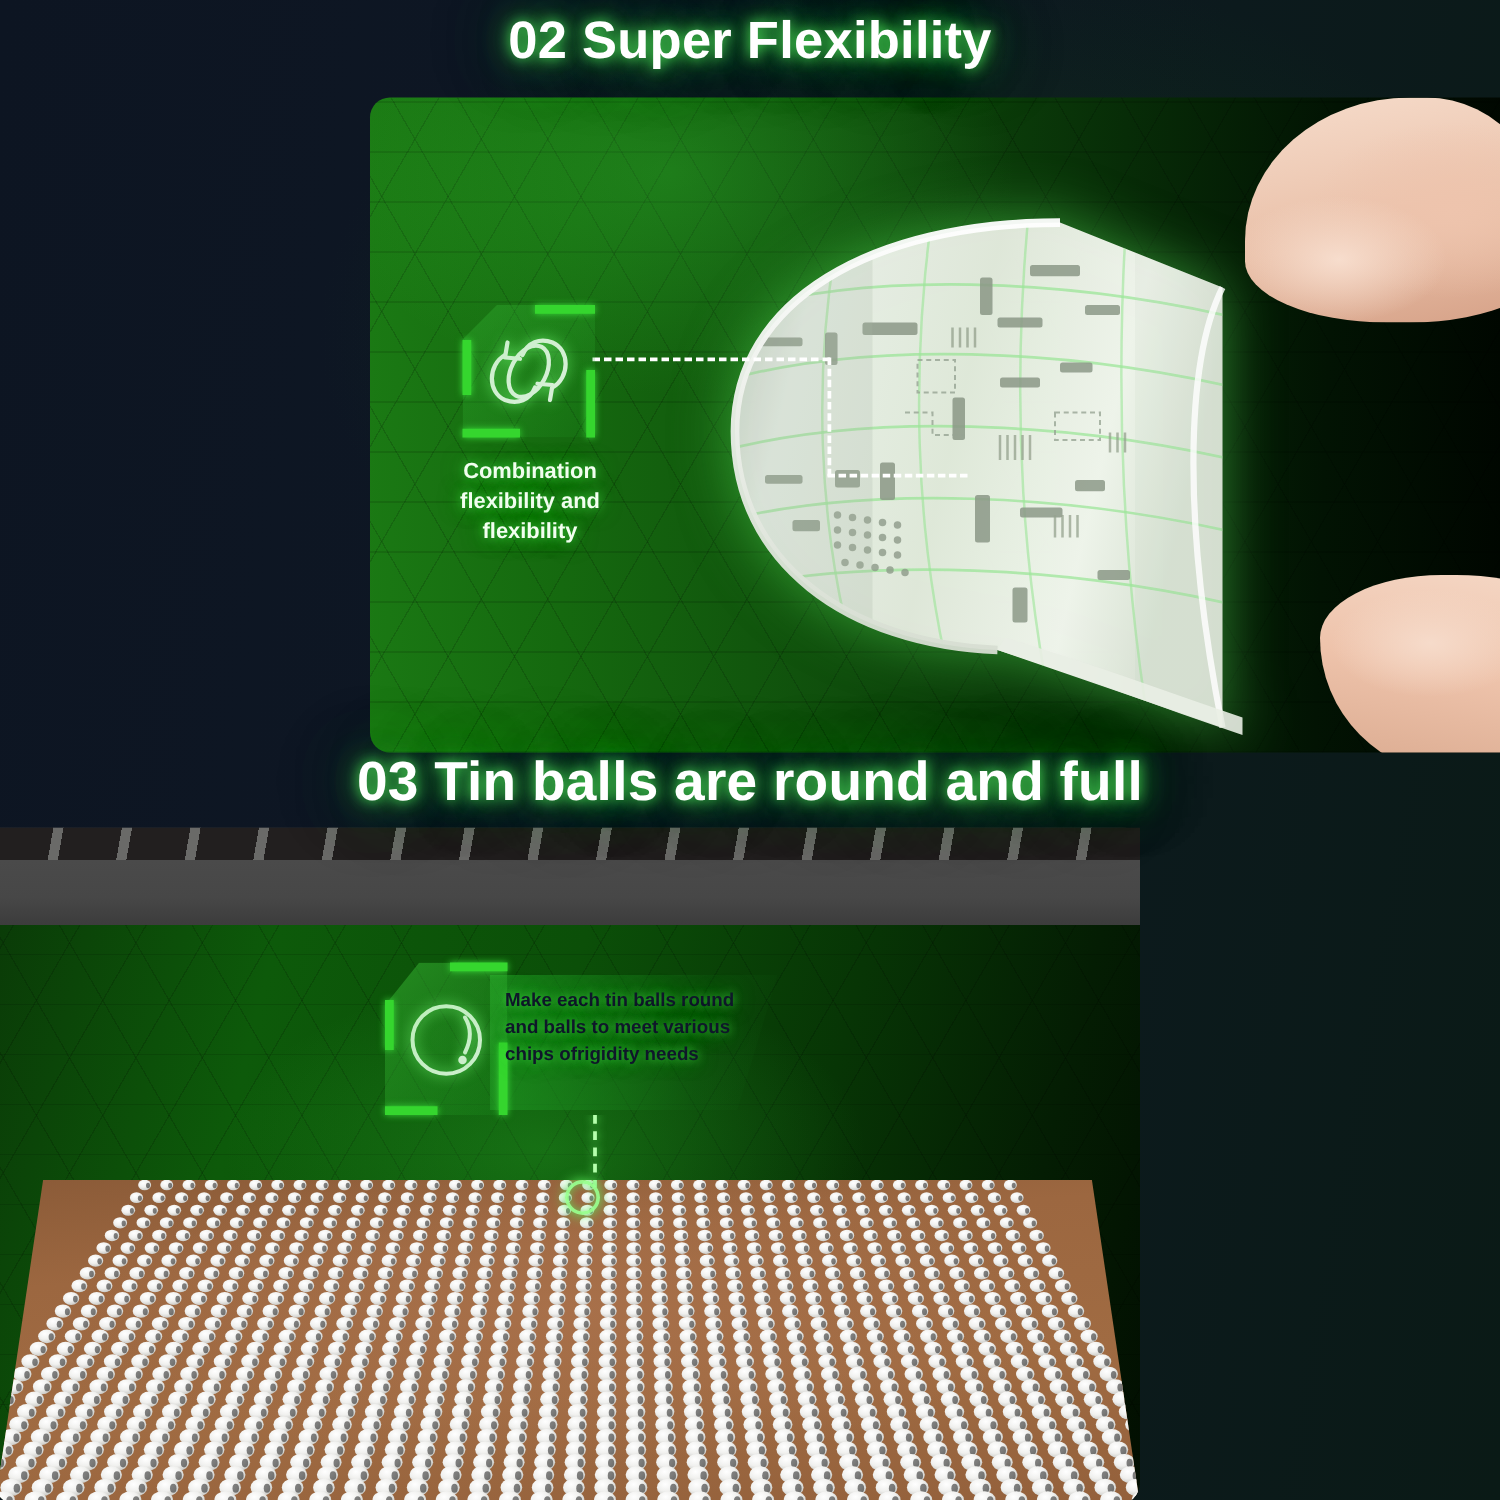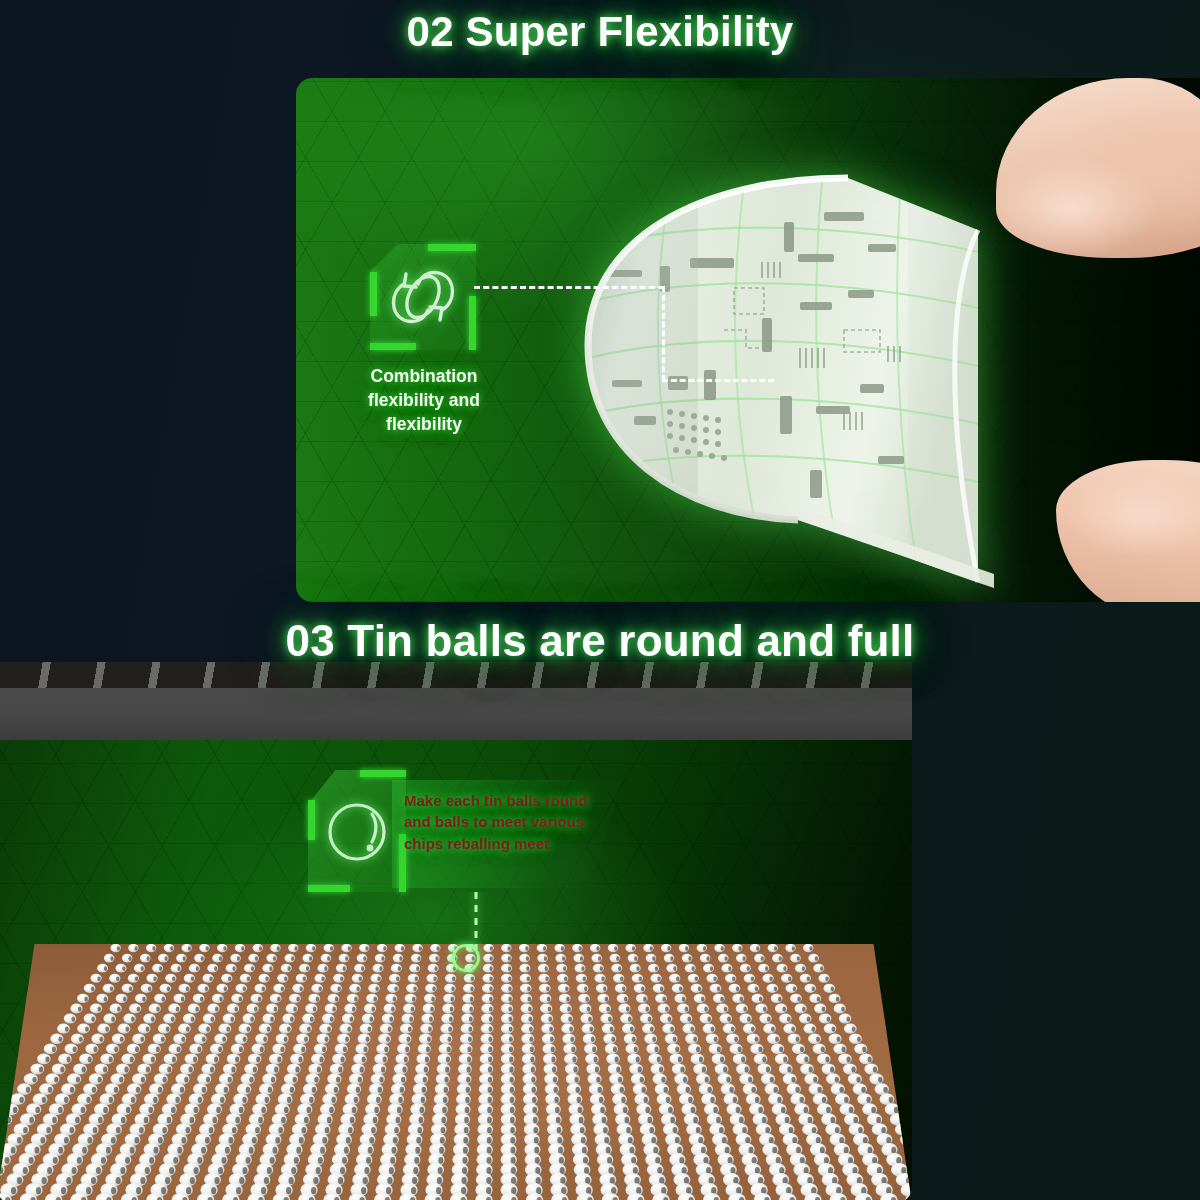--- a/index.html
+++ b/index.html
@@ -17,21 +17,21 @@
     position:absolute; left:0; width:1200px; text-align:center;
     color:#ffffff; font-weight:bold; letter-spacing:.2px;
     text-shadow:
       0 0 10px rgba(80,230,90,.95),
       0 0 24px rgba(45,190,60,.85),
       0 0 48px rgba(30,150,45,.65),
       0 0 78px rgba(25,120,40,.45);
     z-index:40; white-space:nowrap;
   }
   #title-02 { top:8px;  font-size:42px; }
-  #title-03 { top:616px; font-size:44px; }
+  #title-03 { top:601px; font-size:44px; }
 
   
   .hex {
     position:absolute; inset:0;
     background-image:
       repeating-linear-gradient(60deg,  rgba(0,0,0,.16) 0 1px, rgba(0,0,0,0) 1px 46px),
       repeating-linear-gradient(-60deg, rgba(0,0,0,.16) 0 1px, rgba(0,0,0,0) 1px 46px),
       repeating-linear-gradient(0deg,   rgba(0,0,0,.13) 0 1px, rgba(0,0,0,0) 1px 40px);
     opacity:.9; pointer-events:none;
   }
@@ -137,21 +137,21 @@
     background:linear-gradient(140deg, rgba(70,215,65,.42), rgba(24,150,30,.16));
     clip-path:polygon(28% 0, 100% 0, 100% 100%, 0 100%, 0 28%);
   }
   #tin-banner {
     position:absolute; left:392px; top:780px; width:230px; height:108px; z-index:21;
     background:linear-gradient(100deg, rgba(32,160,36,.62), rgba(16,96,18,.30) 72%, rgba(8,50,10,0) 100%);
     clip-path:polygon(0 0, 100% 0, 86% 100%, 0 100%);
   }
   #tin-caption {
     position:absolute; left:404px; top:790px; width:208px; z-index:26;
-    color:#7f1d1d; font-size:15px; line-height:1.42; font-weight:bold;
+    color:#0f172a; font-size:15px; line-height:1.42; font-weight:bold;
     text-align:justify;
     text-shadow:0 0 8px rgba(70,230,70,.8), 0 0 16px rgba(40,180,50,.55);
   }
 
   #tin-pointer { position:absolute; left:464px; top:892px; z-index:25; }
   #tin-target {
     position:absolute; left:452px; top:944px; width:28px; height:28px; z-index:25;
     border:3px solid rgba(150,255,140,.95); border-radius:50%;
     box-shadow:0 0 10px rgba(90,240,90,.95), inset 0 0 8px rgba(90,240,90,.7);
   }
@@ -2408,19 +2408,19 @@
       <circle cx="49" cy="62" r="27"></circle>
       <path d="M64,44 C69,52 69,62 64,72"></path>
     </g>
     <circle cx="62" cy="78" r="3.4" fill="#ffffff" style="filter:drop-shadow(0 0 4px rgba(130,255,130,.95))"></circle>
   </svg>
 </div>
 
 <div id="tin-caption">
   <div>Make each tin balls round</div>
   <div>and balls  to  meet  various</div>
-  <div>chips reballing meet</div>
+  <div>chips ofrigidity needs</div>
 </div>
 
 <svg id="tin-pointer" width="24" height="60">
   <line x1="12" y1="0" x2="12" y2="58" stroke="#b6ffad" stroke-width="3" stroke-dasharray="7 6" style="filter:drop-shadow(0 0 4px rgba(110,250,110,.9))"></line>
 </svg>
 <div id="tin-target"></div>
 
 </body></html>

